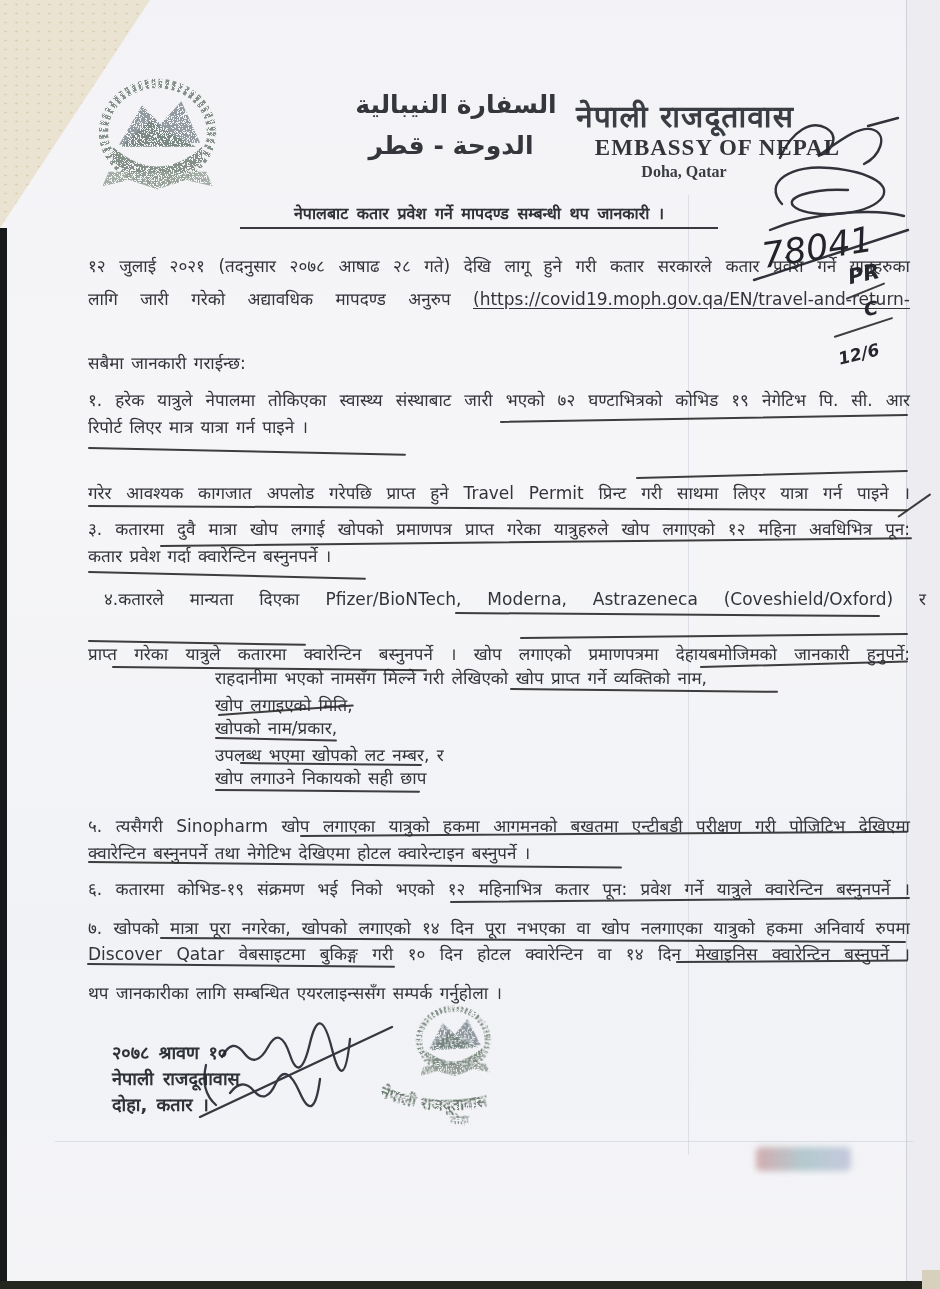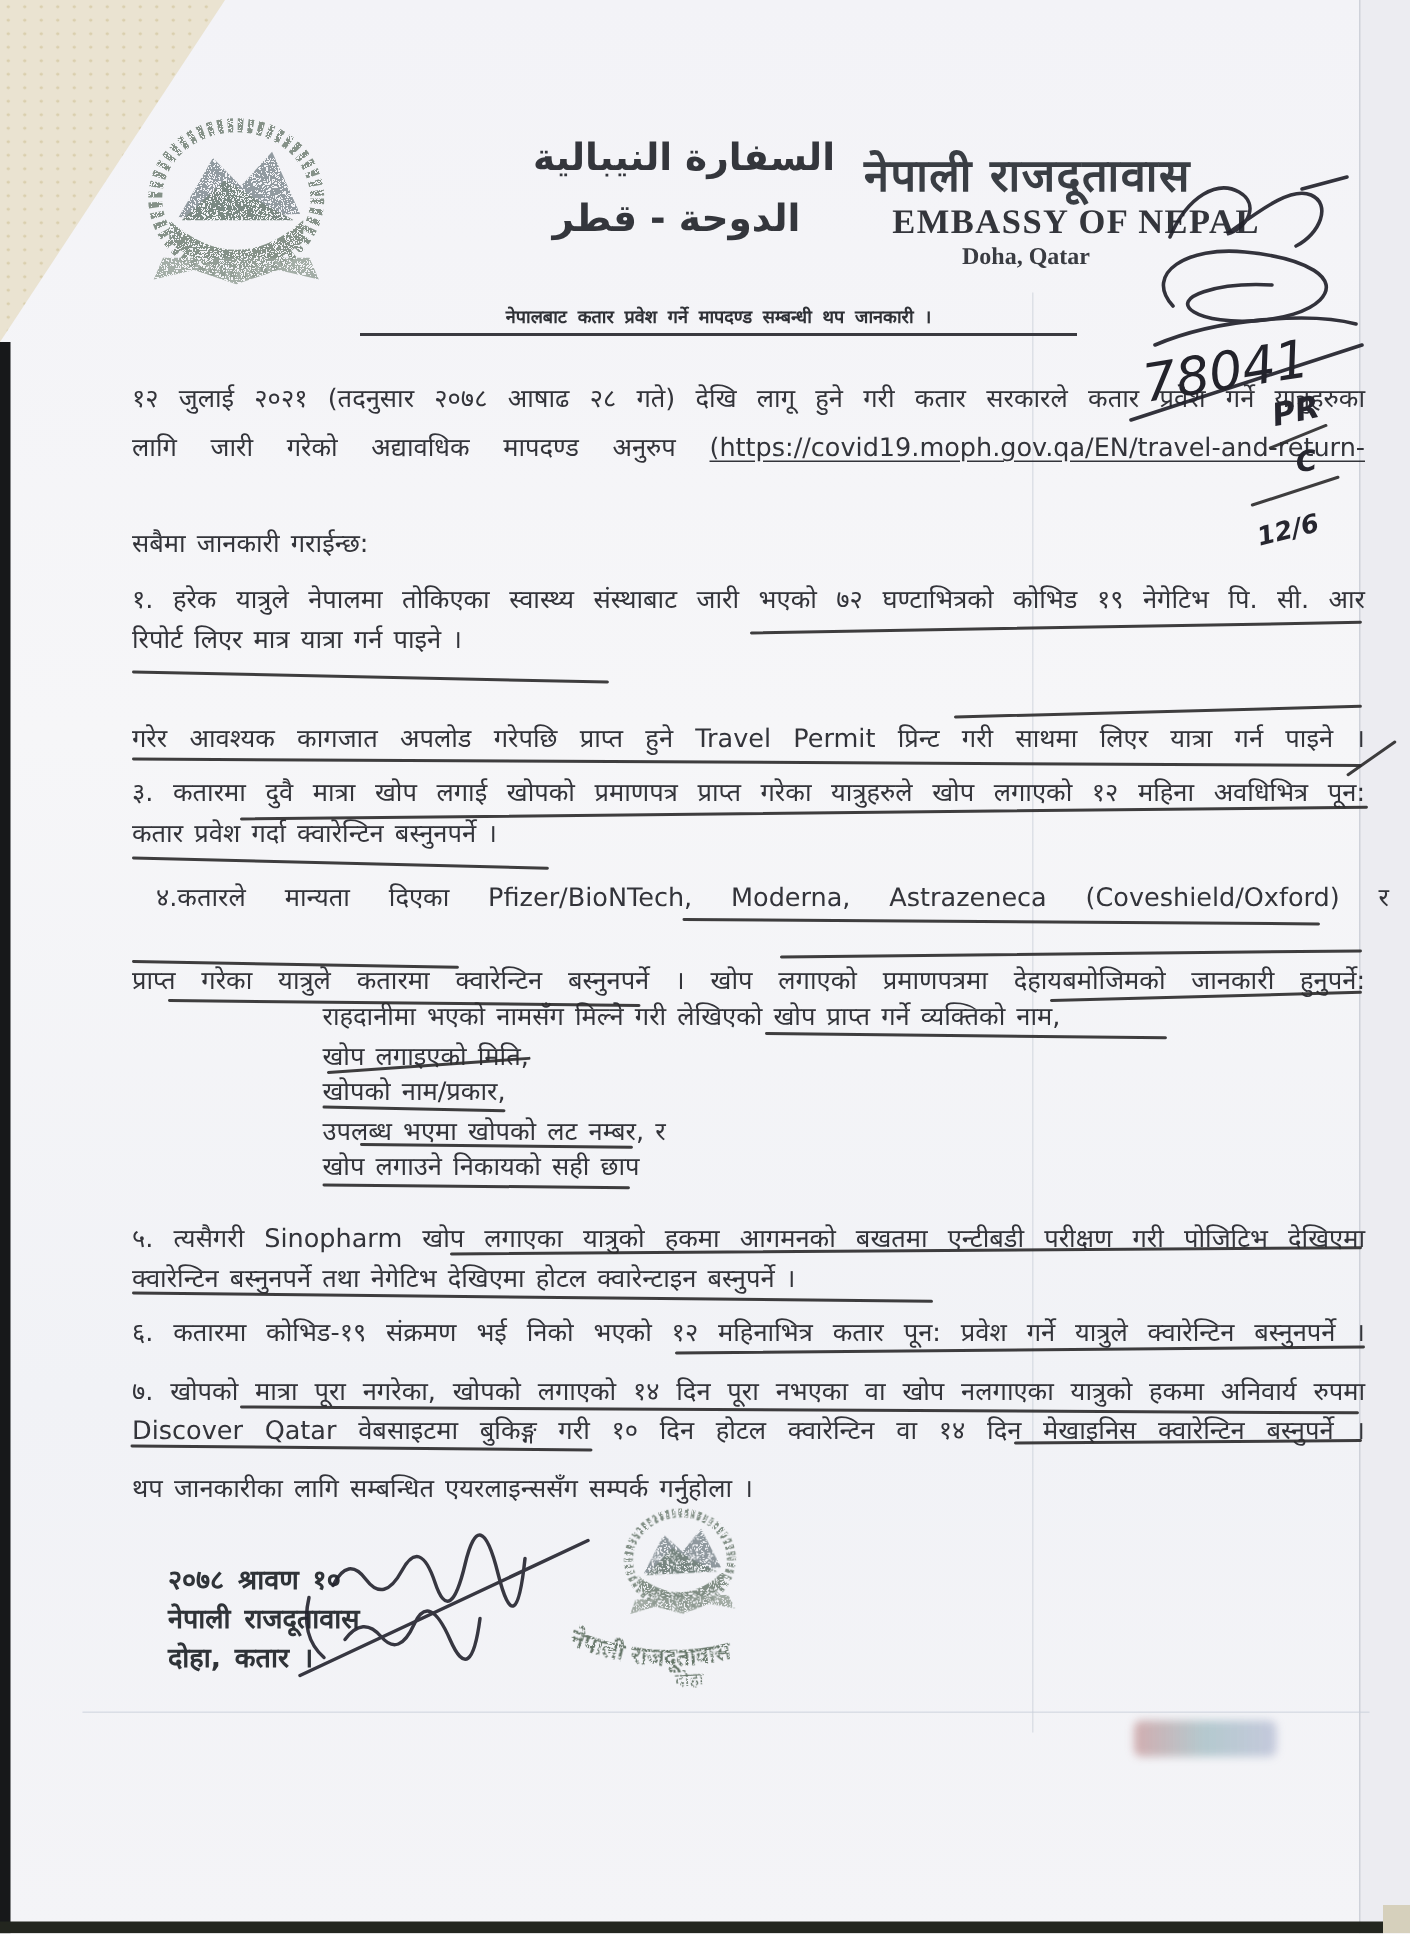--- a/index.html
+++ b/index.html
@@ -20,21 +20,21 @@
   .edge-bottom{position:absolute;left:0;top:1281px;width:922px;height:8px;background:#23261f;}
   .edge-bottom-right{position:absolute;left:922px;top:1270px;width:18px;height:19px;background:#d6d0bc;}
   .edge-right-band{position:absolute;left:906px;top:0;width:34px;height:1289px;background:#ececf1;border-left:1px solid #cfd2da;}
   .smudge{position:absolute;left:756px;top:1147px;width:95px;height:24px;border-radius:5px;
      background:linear-gradient(90deg,rgba(155,60,60,.38),rgba(60,120,130,.34),rgba(90,105,160,.30));
      filter:blur(3px);}
   .hdr-nep{position:absolute;left:527px;top:95px;width:316px;text-align:center;font-size:30px;font-weight:bold;color:#3a3e44;letter-spacing:1px;}
   .hdr-eng{position:absolute;left:528px;top:135px;width:312px;text-align:right;font-family:"Liberation Serif","DejaVu Serif",serif;font-size:23px;font-weight:bold;color:#33353b;letter-spacing:1px;}
   .hdr-city{position:absolute;left:528px;top:163px;width:312px;text-align:center;font-family:"Liberation Serif","DejaVu Serif",serif;font-size:16px;font-weight:bold;color:#3a3c42;}
   .arabic{position:absolute;text-align:center;font-size:25px;font-weight:bold;color:#34363c;}
-  .doc-title{position:absolute;left:240px;top:202px;width:478px;text-align:center;font-size:12px;font-weight:bold;color:#2f3136;
+  .doc-title{position:absolute;left:240px;top:202px;width:478px;text-align:center;font-size:16px;font-weight:bold;color:#2f3136;
      padding-bottom:3px;border-bottom:2.5px solid #3a3a40;word-spacing:3px;}
   .dateline{position:absolute;left:112px;font-size:18px;font-weight:600;color:#2f3338;word-spacing:3px;white-space:nowrap;}
 </style>
 </head>
 <body>
 
 <div class="page">
 
   <svg width="0" height="0" style="position:absolute">
     <defs>

